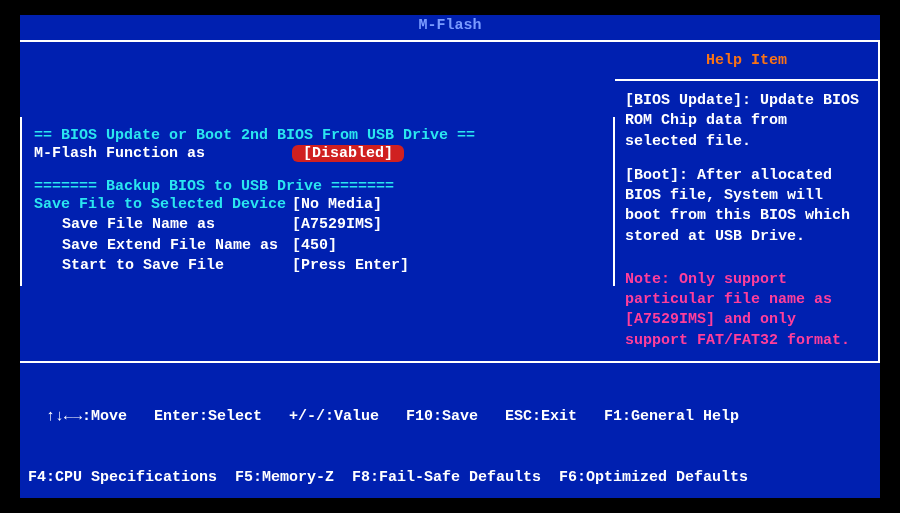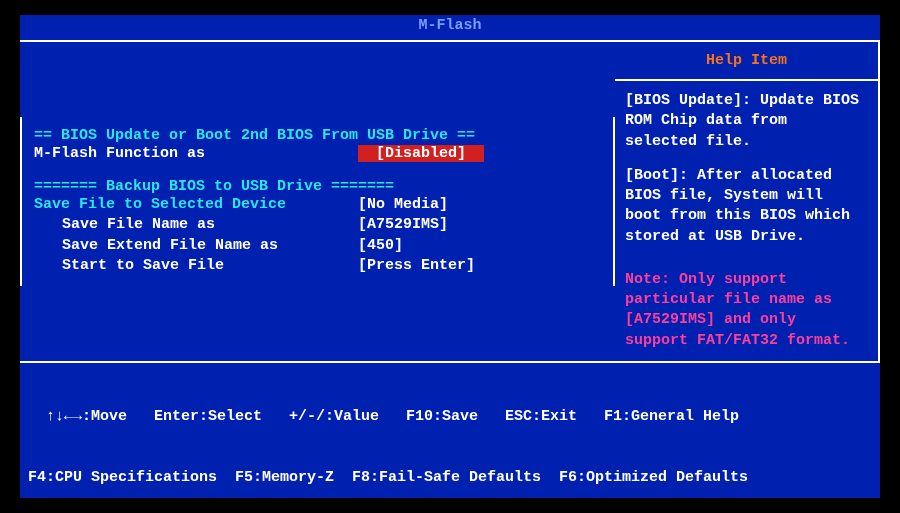--- a/index.html
+++ b/index.html
@@ -65,30 +65,31 @@
       margin-top: 23px;
     }
     .cyan-text {
       color: #2ae6f0;
     }
     .row {
       display: flex;
       line-height: 1.35;
     }
     .label-col {
-      width: 324px;
+      width: 258px;
       white-space: pre;
     }
     .value-col {
       color: #ffffff;
     }
     .selected-value {
       background: #d02020;
       color: #ffffff;
-      padding: 0 18px;
+      padding: 0 11px;
+      border-radius: 6px;
     }
     .footer {
       color: #ffffff;
       padding: 4px 8px 2px 8px;
       line-height: 1.35;
       white-space: pre;
     }
     .section-header {
       white-space: pre;
     }

